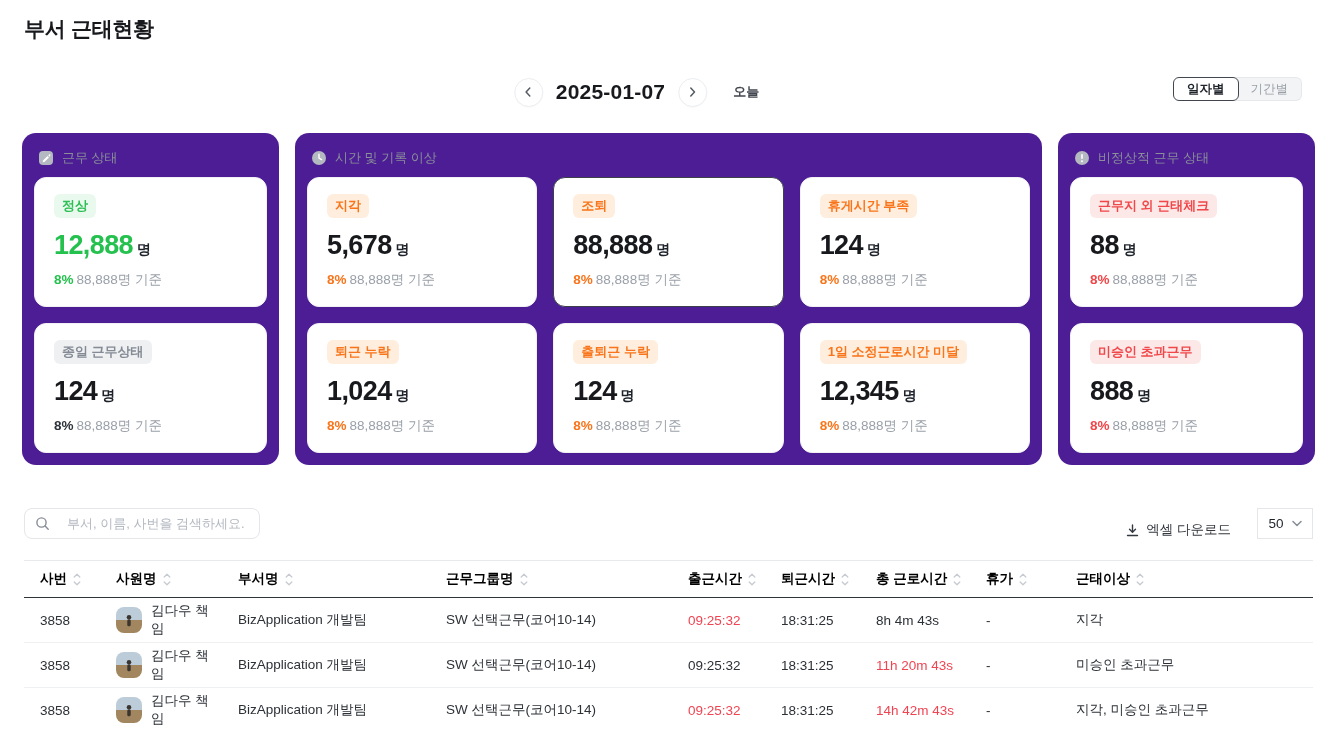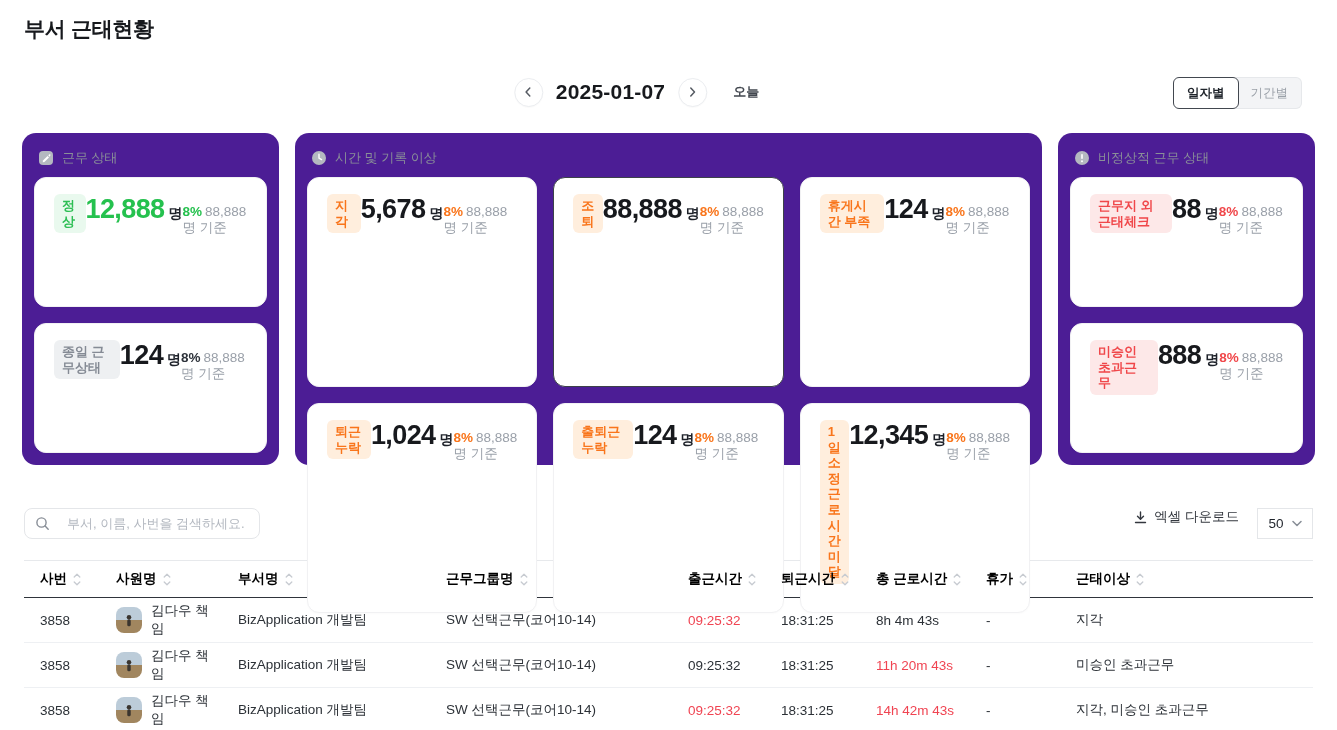--- a/index.html
+++ b/index.html
@@ -22,21 +22,21 @@
   }
   .nav-circle {
     width:29px; height:29px; border-radius:50%;
     border:1px solid #ebedf0; background:#fff;
     display:flex; align-items:center; justify-content:center;
     cursor:pointer; box-shadow:0 1px 1px rgba(0,0,0,.02);
   }
   .date-text { font-size:21px; font-weight:700; color:#17191d; margin:0 13px; letter-spacing:0.2px; }
   .today-btn { margin-left:26px; font-size:13px; font-weight:600; color:#42474f; cursor:pointer; }
   .view-toggle { position:absolute; right:35px; top:2px; display:flex; }
-  .seg { height:32px; padding:0 13px; display:flex; align-items:center; font-size:12.5px; cursor:pointer;text-align:right; }
+  .seg { height:24px; padding:0 13px; display:flex; align-items:center; font-size:12.5px; cursor:pointer;text-align:right; }
   .seg.active {
     background:#fff; border:1px solid #42474f; border-radius:6px;
     color:#1f242b; font-weight:700; position:relative; z-index:1;
   }
   .seg.inactive {
     background:#f3f4f6; border:1px solid #e6e8eb; border-left:none;
     border-radius:0 6px 6px 0; color:#9aa0a8; margin-left:-3px; padding-left:15px;
   }
 
   
@@ -46,21 +46,21 @@
   .group-wide { flex:1; }
   .group-header { display:flex; align-items:center; gap:8px; padding:4px 4px 10px; }
   .group-header .gh-label { font-size:13px; color:#8a8f98; }
   .gicon { width:16px; height:16px; flex:none; display:block; }
   .cards { flex:1; display:grid; gap:16px; }
   .cards.one-col { grid-template-columns:1fr; grid-template-rows:1fr 1fr; }
   .cards.three-col { grid-template-columns:1fr 1fr 1fr; grid-template-rows:1fr 1fr; }
 
   .card {
     background:#fff; border:1px solid #f1f1f3; border-radius:12px;
-    padding:16px 19px; display:flex; flex-direction:row; 
+    padding:16px 19px; display:flex; flex-direction:column; 
     cursor:pointer; box-shadow:0 1px 2px rgba(0,0,0,.02);
   }
   .card.selected { border:1.6px solid #3c4149; box-shadow:none; }
   .badge {
     align-self:flex-start; font-size:13px; font-weight:700;
     padding:4px 8px; border-radius:6px; line-height:1.2; margin-bottom:12px;
   }
   .value-line { display:flex; align-items:baseline; }
   .num { font-size:27px; font-weight:800; color:#17191d; letter-spacing:-0.6px; }
   .unit { font-size:14px; font-weight:600; color:#1d2129; margin-left:4px; }
@@ -81,21 +81,21 @@
   .toolbar { margin:43px 24px 0; display:flex; align-items:center; justify-content:space-between; }
   .search-box {
     width:236px; height:31px; border:1px solid #e4e6e9; border-radius:8px;
     display:flex; align-items:center; padding:0 10px; gap:17px; background:#fff;
   }
   .search-box input {
     border:none; outline:none; flex:1; font-size:13px; color:#33373e;
     font-family:inherit; background:transparent;
   }
   .search-box input::placeholder { color:#b3b8c0; }
-  .toolbar-right { display:flex; align-items:flex-start; gap:18px; }
+  .toolbar-right { display:flex; align-items:flex-end; gap:26px; }
   .excel-btn { display:flex; align-items:center; gap:6px; cursor:pointer; }
   .excel-btn span { font-size:13.5px; font-weight:500; color:#33373e; }
   .page-size {
     width:56px; height:31px; border:1px solid #e4e6e9; border-radius:0;
     display:flex; align-items:center; justify-content:center; gap:8px;
     font-size:13.5px; color:#1f242b; cursor:pointer; background:#fff;
   }
 
   
   .table { margin:21px 24px 0; }

